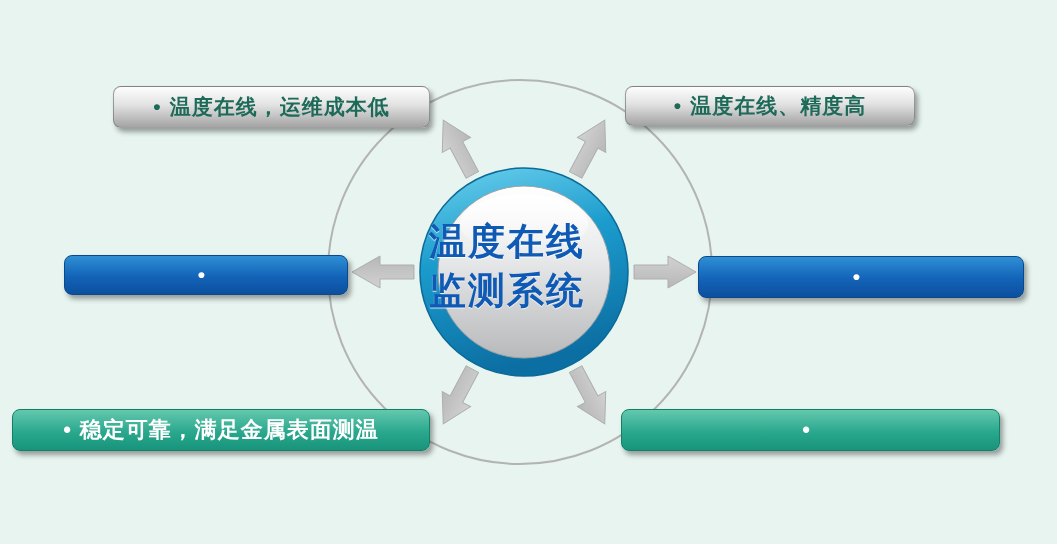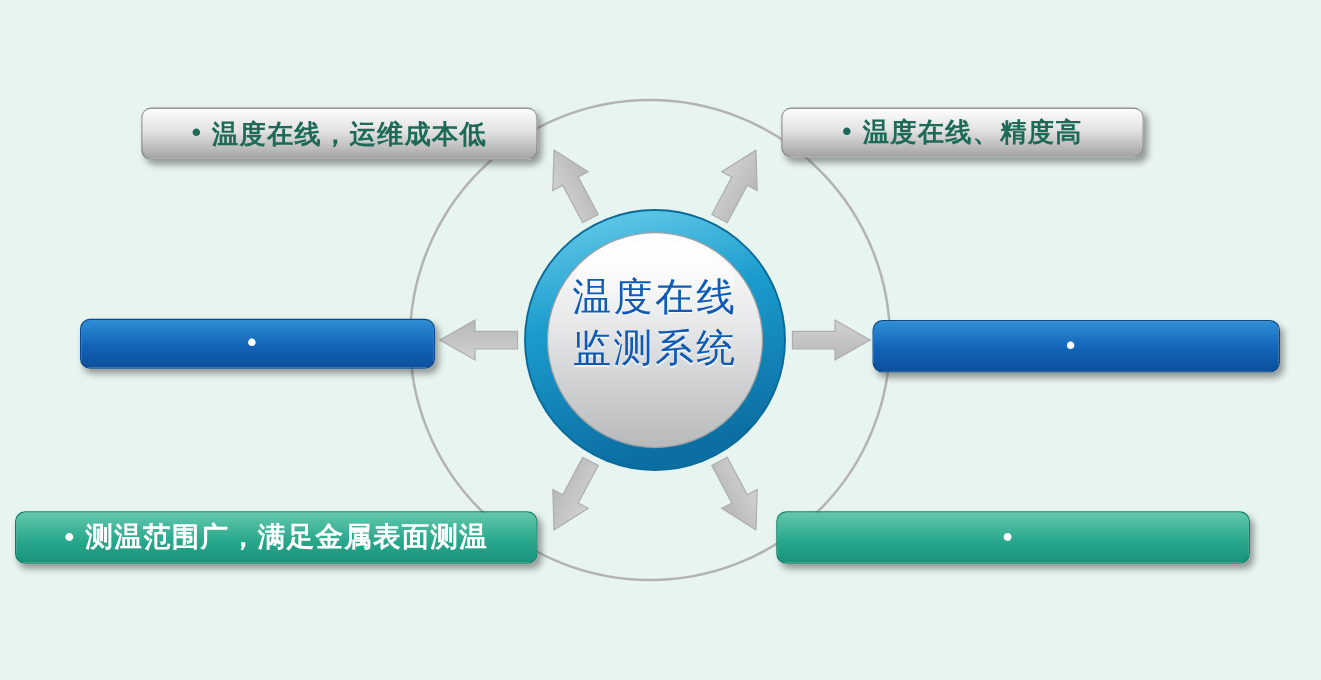--- a/index.html
+++ b/index.html
@@ -52,23 +52,22 @@
   .pos-tr{left:625px;top:86px;width:288px;height:38px;}
   .pos-ml{left:64px;top:255px;width:282px;height:38px;}
   .pos-mr{left:698px;top:256px;width:324px;height:40px;}
   .pos-bl{left:12px;top:409px;width:416px;height:40px;}
   .pos-br{left:621px;top:409px;width:377px;height:40px;}
 
   .center-label{
     position:absolute;
     z-index:3;
     left:429px;top:218px;width:190px;
-    text-align:center;
-    font-size:31px;
-    font-weight:normal;
+    font-size:37px;
+    font-weight:bold;
     letter-spacing:2px;
     line-height:1.32;
     color:#0f5ab5;
     text-shadow:0 1px 1px rgba(255,255,255,.8);
   }
 </style>
 </head>
 <body>
 
 <div class="canvas">
@@ -131,20 +130,20 @@
   <div class="box blue pos-ml">
     <span class="bullet">•</span>
   </div>
 
   <div class="box blue pos-mr">
     <span class="bullet">•</span>
   </div>
 
   <div class="box teal pos-bl">
     <span class="bullet">•</span>
-    <span>测温范围广，满足金属表面测温</span>
+    <span>稳定可靠，满足金属表面测温</span>
   </div>
 
   <div class="box teal pos-br">
     <span class="bullet">•</span>
   </div>
 
 </div>
 
 </body></html>

